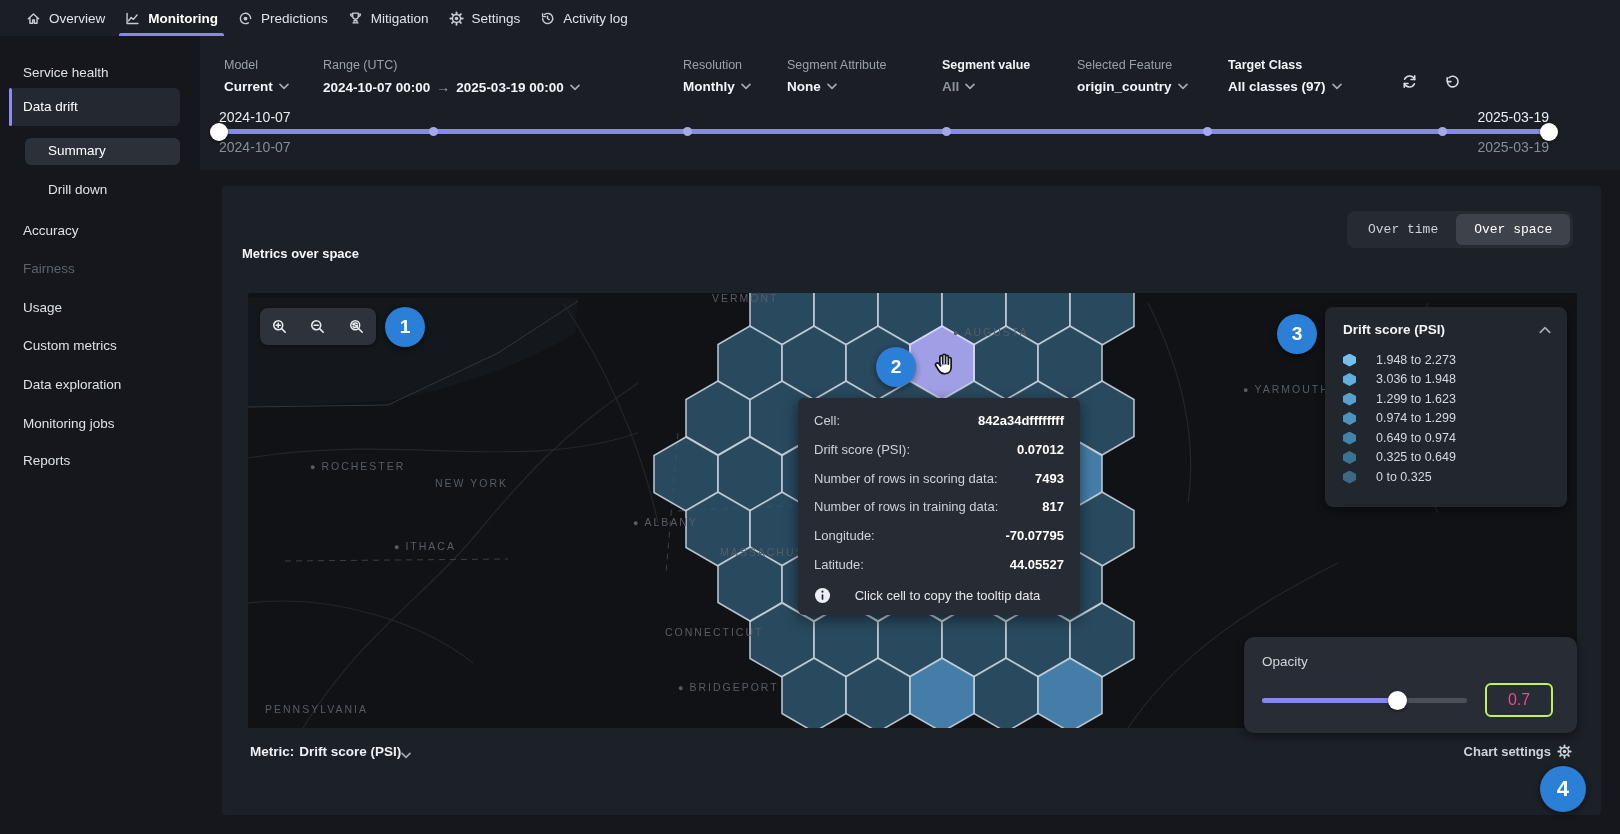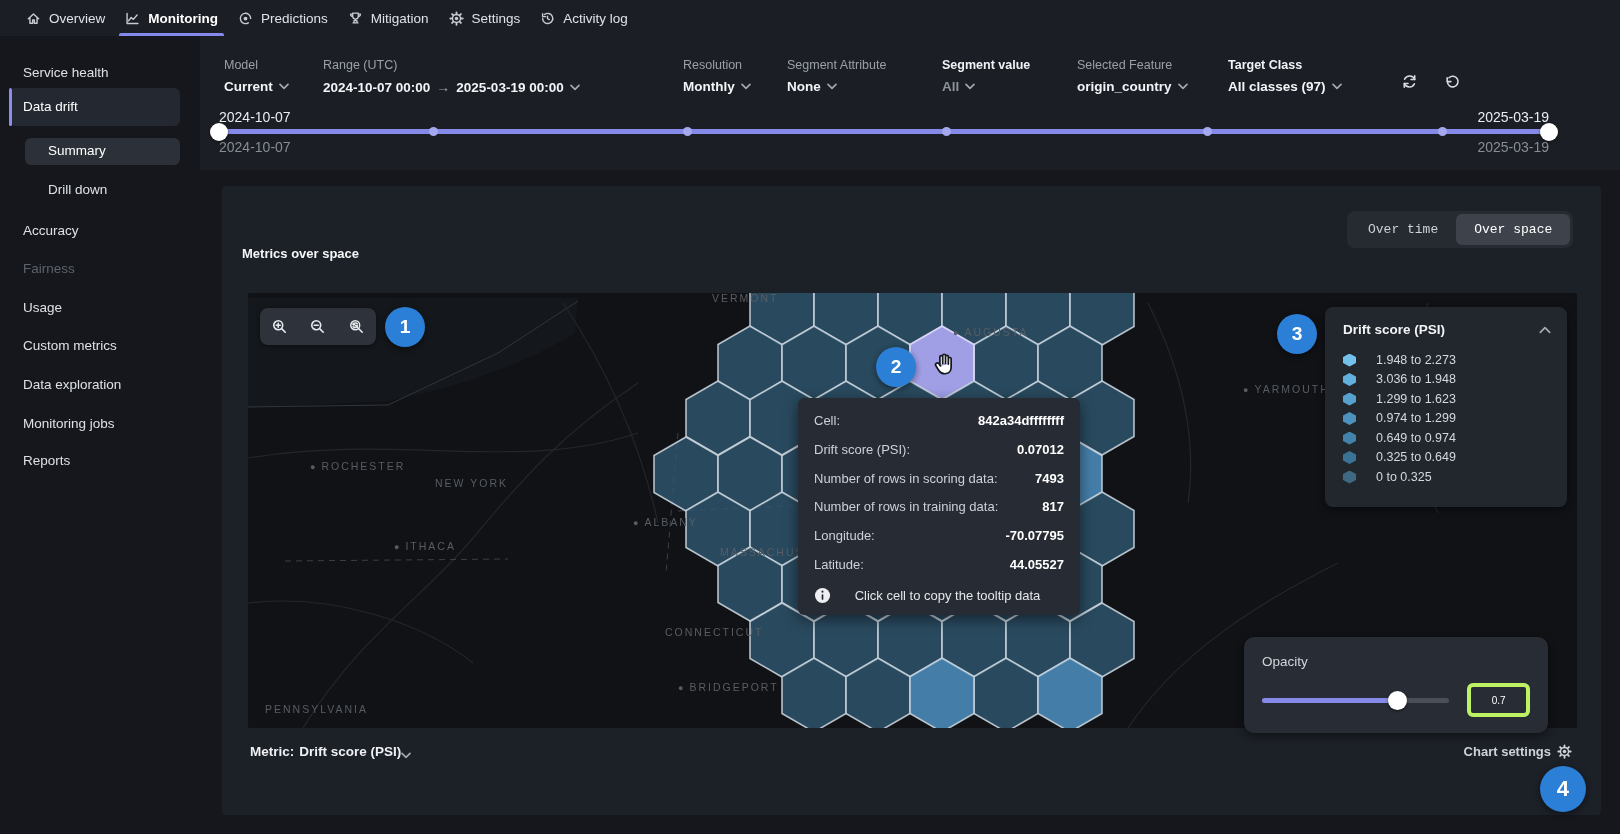--- a/index.html
+++ b/index.html
@@ -71,30 +71,30 @@
   
   #legend{position:absolute;left:1077px;top:14px;width:242px;height:200px;background:#22262d;border-radius:8px;
           box-shadow:0 3px 10px rgba(0,0,0,.45);padding:15px 16px 12px 18px;}
   #legend-head{display:flex;justify-content:space-between;align-items:center;}
   #legend-title{font-size:13.5px;font-weight:bold;color:#f2f4f6;}
   .lg-item{display:flex;align-items:flex-end;gap:20px;height:19.5px;font-size:12.5px;color:#d4d9de;}
   .lg-swatch{width:13px;height:13px;flex:0 0 13px;
              clip-path:polygon(50% 0%,100% 27%,100% 73%,50% 100%,0% 73%,0% 27%);}
   #legend-items{margin-top:10px;}
   
-  #opacity{position:absolute;left:1244px;top:637px;width:304px;height:96px;background:#282c34;border-radius:10px;
+  #opacity{position:absolute;left:1244px;top:637px;width:333px;height:96px;background:#282c34;border-radius:10px;
            box-shadow:0 3px 10px rgba(0,0,0,.45);padding:17px 18px 0 18px;z-index:5;}
   #op-label{font-size:13.5px;color:#d2d6db;}
   #op-row{display:flex;align-items:center;margin-top:14px;}
   #op-slider{position:relative;width:205px;height:5px;border-radius:3px;background:#4a4f58;}
   #op-fill{position:absolute;left:0;top:0;height:5px;border-radius:3px;background:#8589e8;}
   #op-thumb{position:absolute;top:-7px;width:19px;height:19px;border-radius:50%;background:#ffffff;
             box-shadow:0 1px 3px rgba(0,0,0,.5);}
-  #op-box{margin-left:18px;width:68px;height:34px;border:4px solid #bef264;border-radius:6px;
-          display:flex;align-items:center;justify-content:center;font-size:10px;color:#ffffff;}
+  #op-box{margin-left:18px;width:68px;height:34px;border:2px solid #bef264;border-radius:6px;
+          display:flex;align-items:center;justify-content:center;font-size:16px;color:#ec4899;}
   
   #metric-row{position:absolute;left:250px;top:744px;display:flex;align-items:flex-end;font-size:13.5px;color:#eef0f3;}
   #metric-label{font-weight:bold;}
   #metric-value{font-weight:bold;margin-left:5px;}
   #chart-settings{position:absolute;top:744px;right:48px;display:flex;align-items:center;gap:6px;
                   font-size:13px;font-weight:bold;color:#ced3d9;}
   
   .badge{position:absolute;border-radius:50%;background:#2b7fd6;color:#ffffff;display:flex;align-items:center;
          justify-content:center;font-weight:bold;z-index:9;box-shadow:0 2px 6px rgba(0,0,0,.45);}
   svg{display:block;}

